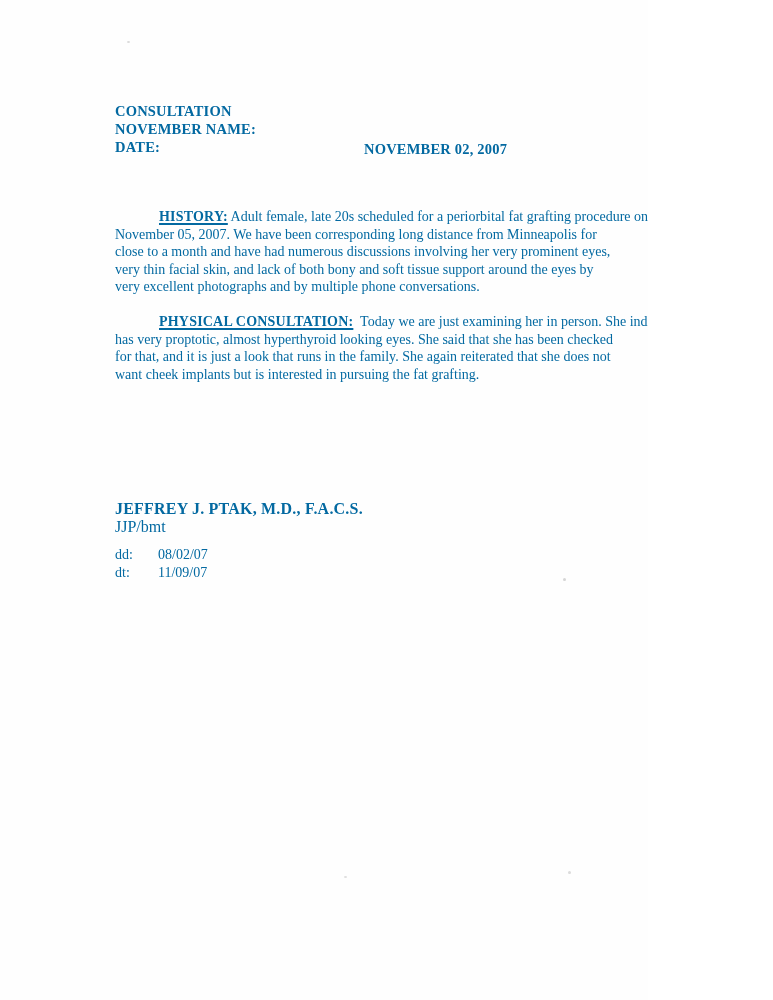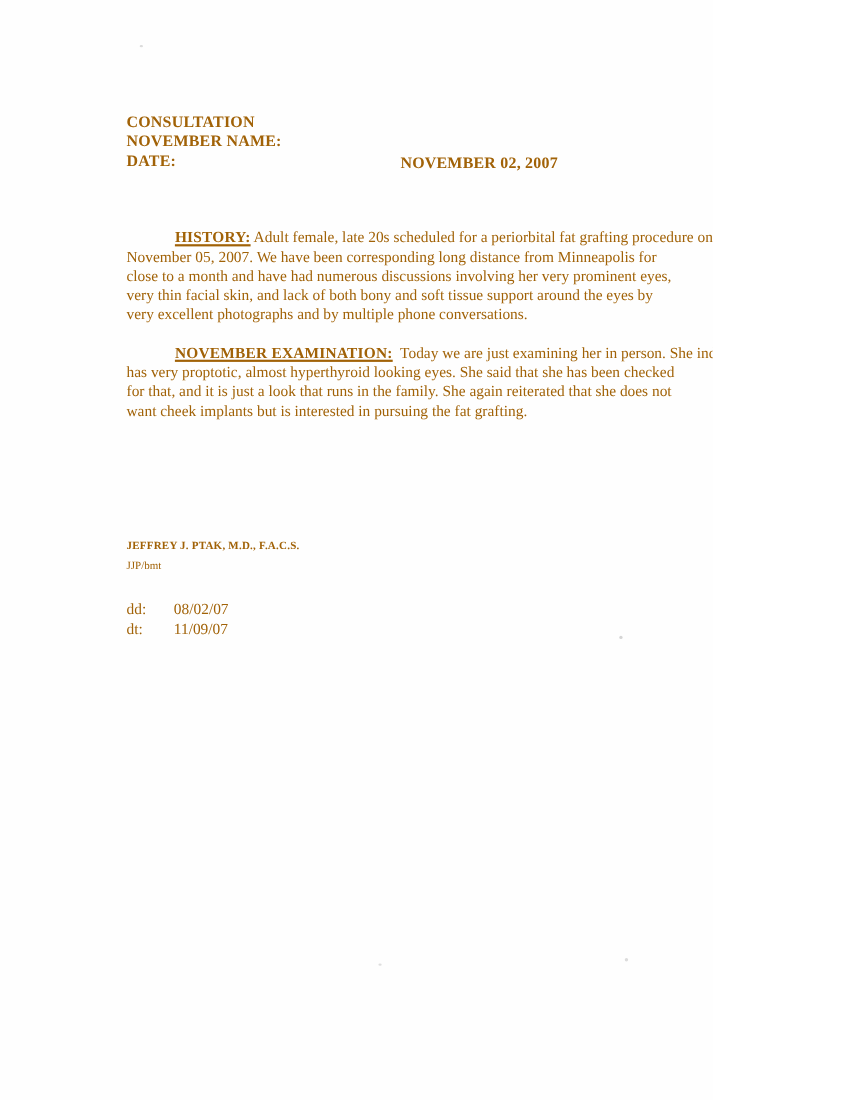--- a/index.html
+++ b/index.html
@@ -6,21 +6,21 @@
     margin: 0;
     padding: 0;
     background: #ffffff;
   }
   .page {
     position: relative;
     width: 648px;
     height: 1000px;
     background: #fefefe;
     font-family: "Liberation Serif", serif;
-    color: #a16207;
+    color: #0369a1;
     overflow: hidden;
   }
   .doc-header {
     position: absolute;
     left: 115px;
     top: 102px;
     font-size: 14.5px;
     font-weight: 700;
     line-height: 18px;
     letter-spacing: 0.2px;
@@ -55,22 +55,22 @@
   .para .body {
     white-space: pre-line;
     margin-top: 13px;
   }
   .para-history    { top: 208px; }
   .para-physical   { top: 313px; }
   .para-discussion { top: 402px; }
   .signature-block {
     position: absolute;
     left: 115px;
-    top: 488px;
-    font-size: 10px;
+    top: 500px;
+    font-size: 16px;
     line-height: 18px;
   }
   .signature-name {
     font-weight: 700;
     letter-spacing: 0.2px;
     white-space: nowrap;
   }
   .signature-initials {
     font-weight: 400;
     white-space: nowrap;
@@ -107,21 +107,21 @@
   </div>
 
   <div class="date-value">NOVEMBER 02, 2007</div>
 
   <p class="para para-history"><span class="lbl">HISTORY:</span><span class="body"> Adult female, late 20s scheduled for a periorbital fat grafting procedure on
 November 05, 2007. We have been corresponding long distance from Minneapolis for
 close to a month and have had numerous discussions involving her very prominent eyes,
 very thin facial skin, and lack of both bony and soft tissue support around the eyes by
 very excellent photographs and by multiple phone conversations.</span></p>
 
-  <p class="para para-physical"><span class="lbl">NOVEMBER EXAMINATION:</span><span class="body">&nbsp; Today we are just examining her in person. She indeed
+  <p class="para para-physical"><span class="lbl">PHYSICAL CONSULTATION:</span><span class="body">&nbsp; Today we are just examining her in person. She indeed
 has very proptotic, almost hyperthyroid looking eyes. She said that she has been checked
 for that, and it is just a look that runs in the family. She again reiterated that she does not
 want cheek implants but is interested in pursuing the fat grafting.</span></p>
 
 
   <div class="signature-block">
     <div class="signature-name">JEFFREY J. PTAK, M.D., F.A.C.S.</div>
     <div class="signature-initials">JJP/bmt</div>
   </div>
 

